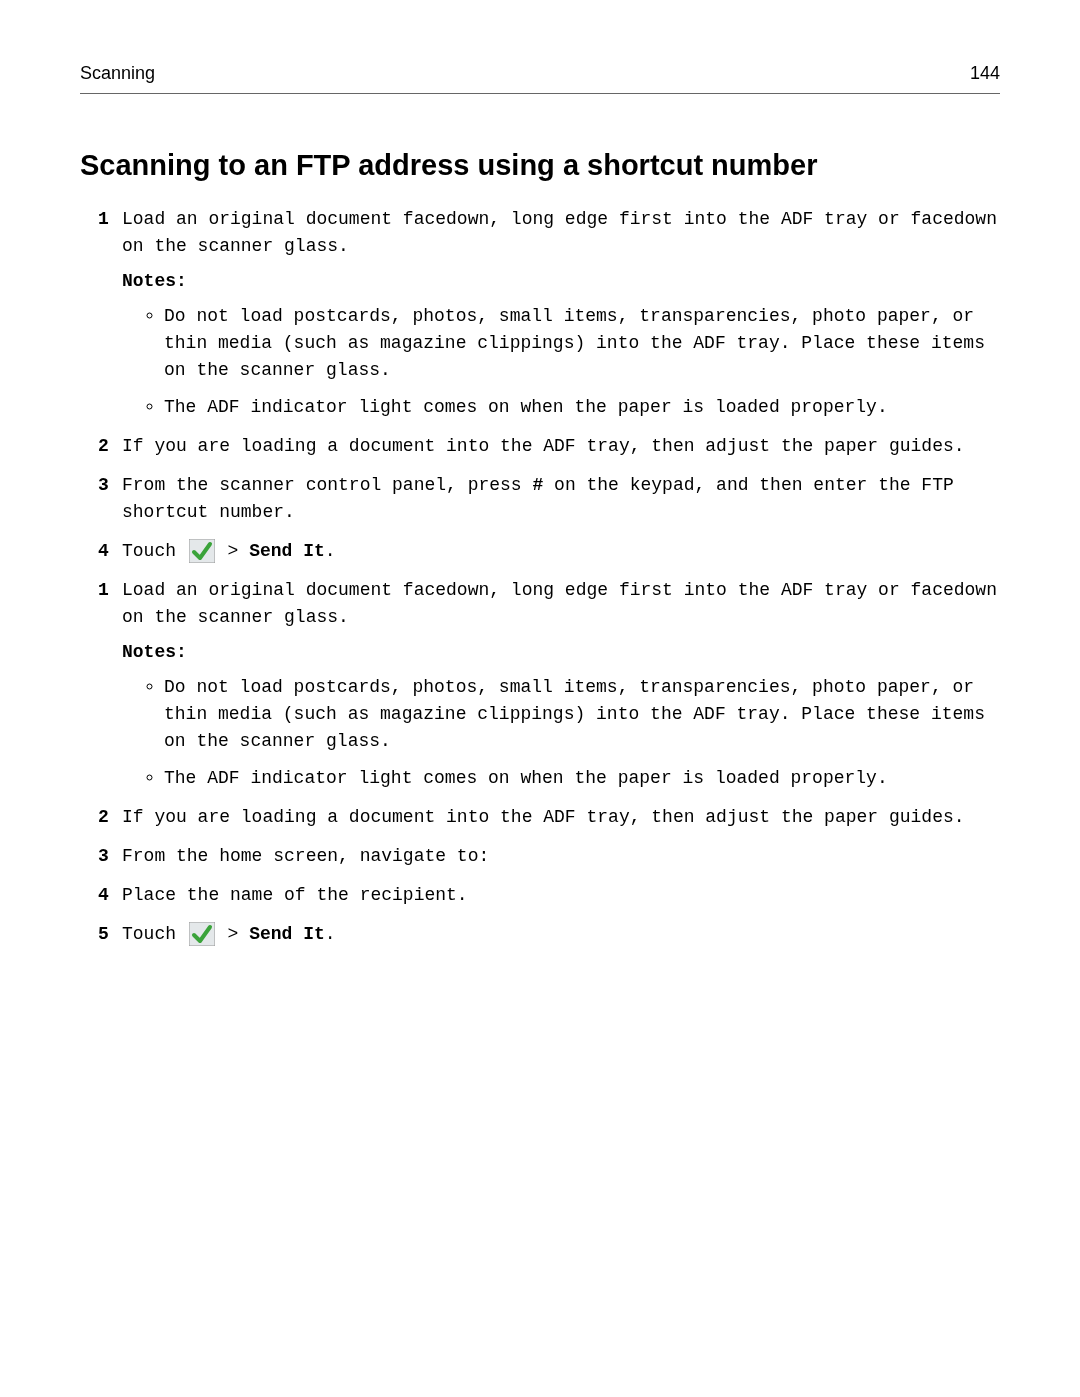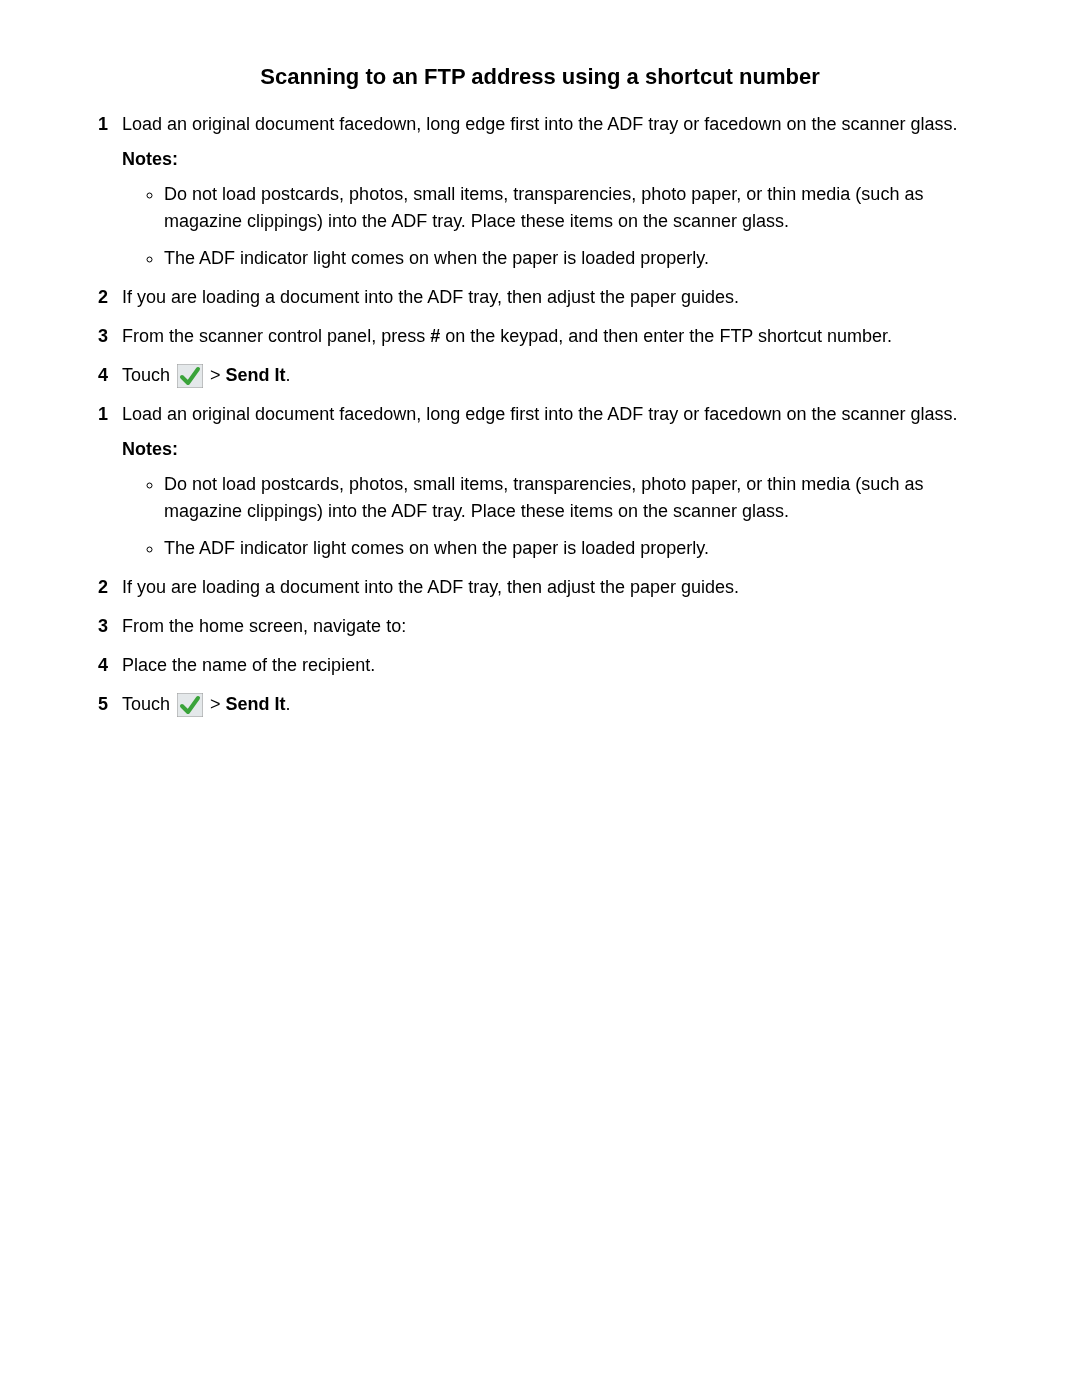--- a/index.html
+++ b/index.html
@@ -19,39 +19,39 @@
     .header {
       display: flex;
       justify-content: space-between;
       align-items: baseline;
       border-bottom: 1px solid #666;
       padding-bottom: 6px;
       margin-bottom: 50px;
       font-size: 18px;
     }
     h2 {
-      font-size: 22px;
+      font-size: 29px;
       font-weight: 700;
       margin: 0 0 18px 0;
-      text-align: center;
     }
     .second-section {
       margin-top: 52px;
     }
     ol.steps {
       padding-left: 0;
       margin: 0 0 0 18px;
       list-style: none;
       counter-reset: step;
     }
     ol.steps > li {
       counter-increment: step;
       position: relative;
       padding-left: 24px;
       margin-bottom: 12px;
+      font-family: Liberation Mono, monospace;
     }
     ol.steps > li::before {
       content: counter(step);
       position: absolute;
       left: 0;
       font-weight: 700;
     }
     .notes-label {
       font-weight: 700;
       margin-top: 8px;
@@ -77,20 +77,24 @@
     .sub-note {
       margin-top: 10px;
     }
     b.inline-bold { font-weight: 700; }
   </style>
 </head>
 <body>
 
 <div class="page">
 
+  <div class="header">
+    <span>Scanning</span>
+    <span>144</span>
+  </div>
 
   <h2>Scanning to an FTP address using a shortcut number</h2>
 
   <ol class="steps">
     <li>
       <span>Load an original document facedown, long edge first into the ADF tray or facedown on the scanner glass.</span>
       <div class="notes-label">Notes:</div>
       <ul class="bullets">
         <li>Do not load postcards, photos, small items, transparencies, photo paper, or thin media (such as magazine clippings) into the ADF tray. Place these items on the scanner glass.</li>
         <li>The ADF indicator light comes on when the paper is loaded properly.</li>

